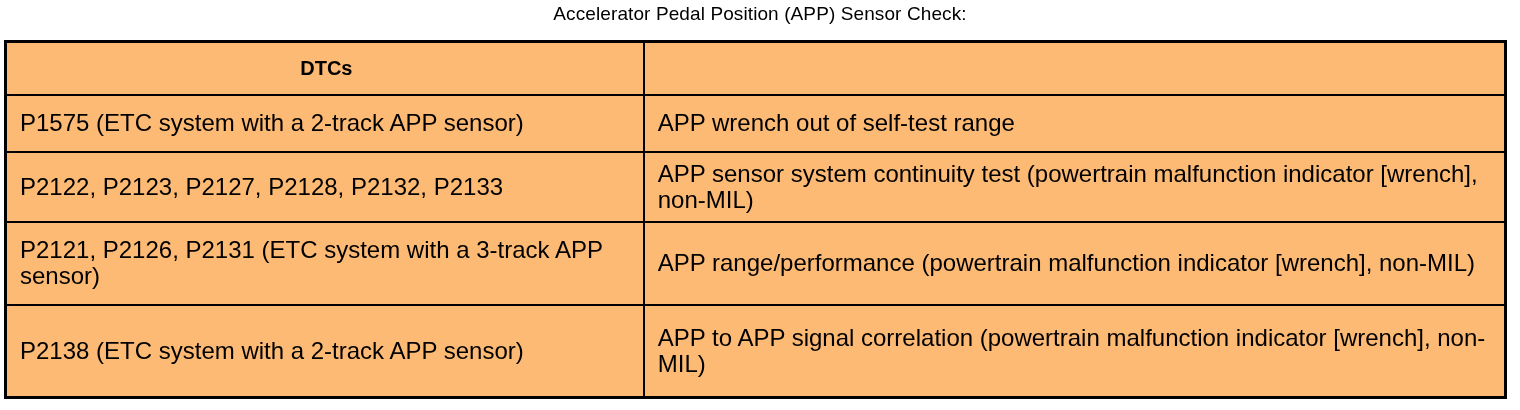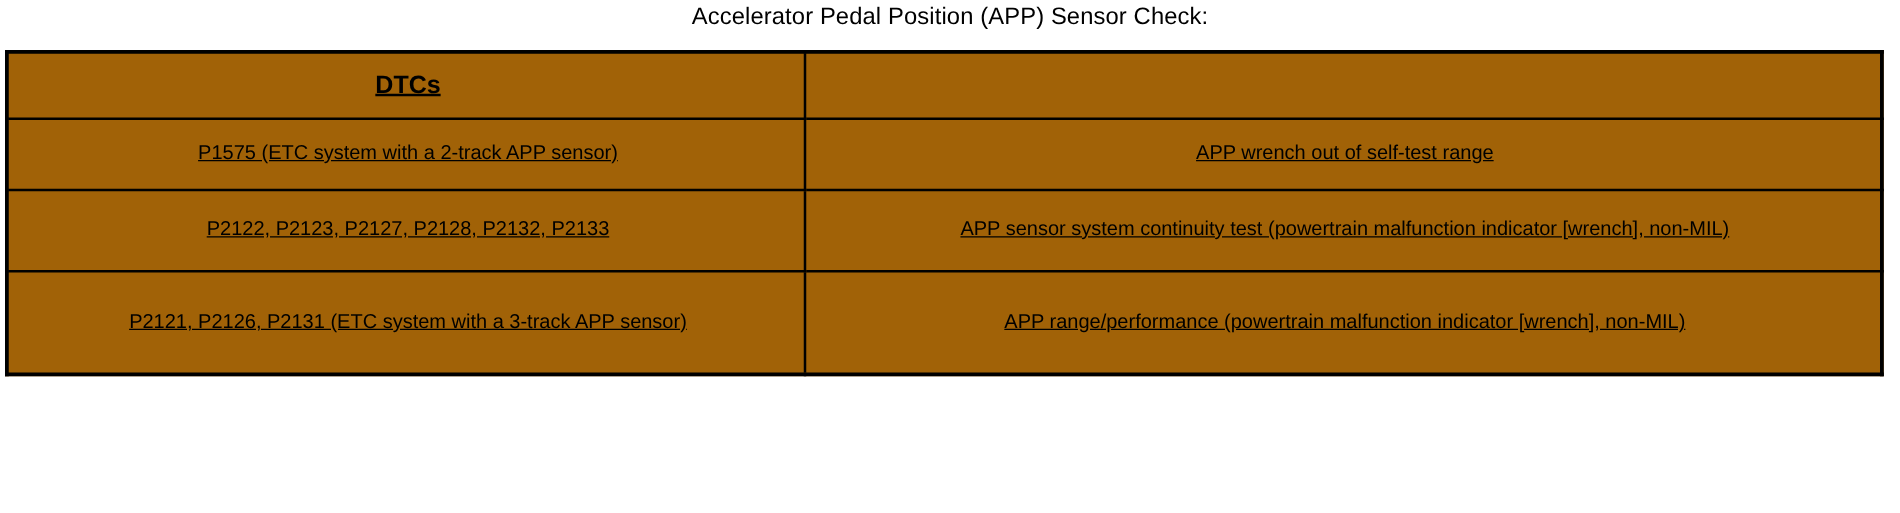--- a/index.html
+++ b/index.html
@@ -32,34 +32,32 @@
     line-height: 24px;
   }
   .dtc-table {
     position: absolute;
     left: 4px;
     top: 40px;
     width: 1503px;
     border-collapse: collapse;
     border: 3px solid #000000;
     table-layout: fixed;
-    background: #a16207;
-    text-decoration: underline;
+    background: #fdba74;
   }
   .dtc-table col.col-dtc { width: 637px; }
   .dtc-table col.col-desc { width: 860px; }
   .dtc-table tr { }
   .dtc-table td {
     border: 2px solid #000000;
     vertical-align: middle;
-    font-size: 16px;
+    font-size: 24px;
     line-height: 26px;
     padding: 8px 10px 8px 13px;
     box-sizing: border-box;
-    text-align: center;
   }
   .head-row td {
     height: 53px;
     text-align: center;
     font-weight: bold;
     font-size: 20px;
     vertical-align: middle;
   }
   .head-row td.desc-head {
     text-align: left;
@@ -101,16 +99,20 @@
       <tr class="row-2">
         <td class="cell-dtc">P2122, P2123, P2127, P2128, P2132, P2133</td>
         <td class="cell-desc">APP sensor system continuity test (powertrain malfunction indicator [wrench], non-MIL)</td>
       </tr>
 
       <tr class="row-3">
         <td class="cell-dtc">P2121, P2126, P2131 (ETC system with a 3-track APP sensor)</td>
         <td class="cell-desc">APP range/performance (powertrain malfunction indicator [wrench], non-MIL)</td>
       </tr>
 
+      <tr class="row-4">
+        <td class="cell-dtc">P2138 (ETC system with a 2-track APP sensor)</td>
+        <td class="cell-desc">APP to APP signal correlation (powertrain malfunction indicator [wrench], non-MIL)</td>
+      </tr>
     </tbody>
   </table>
 
 </div>
 
 </body></html>

